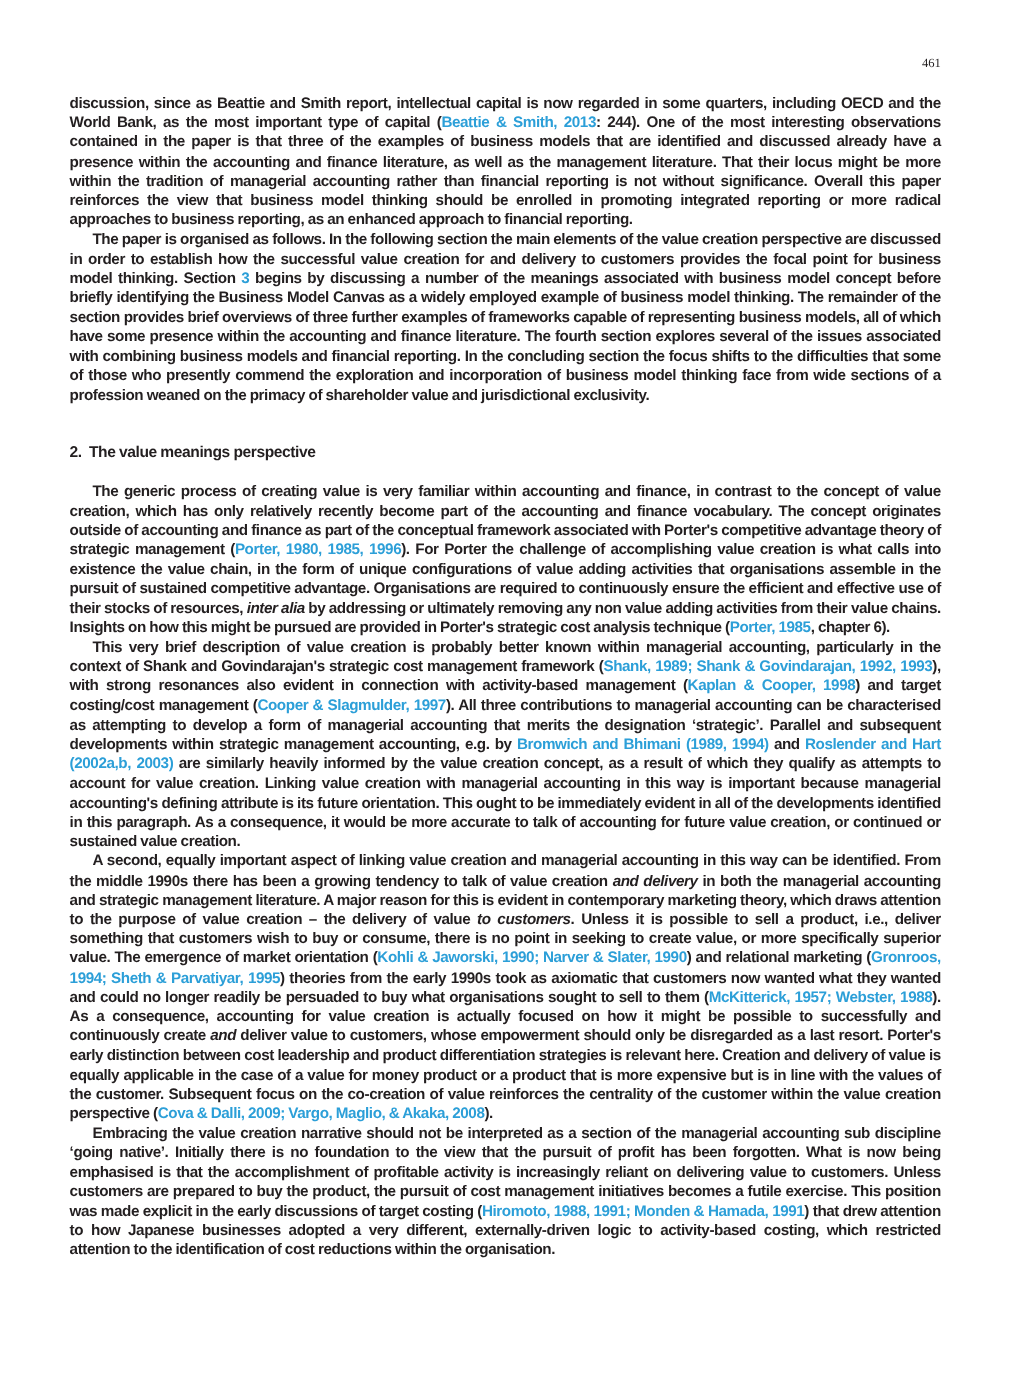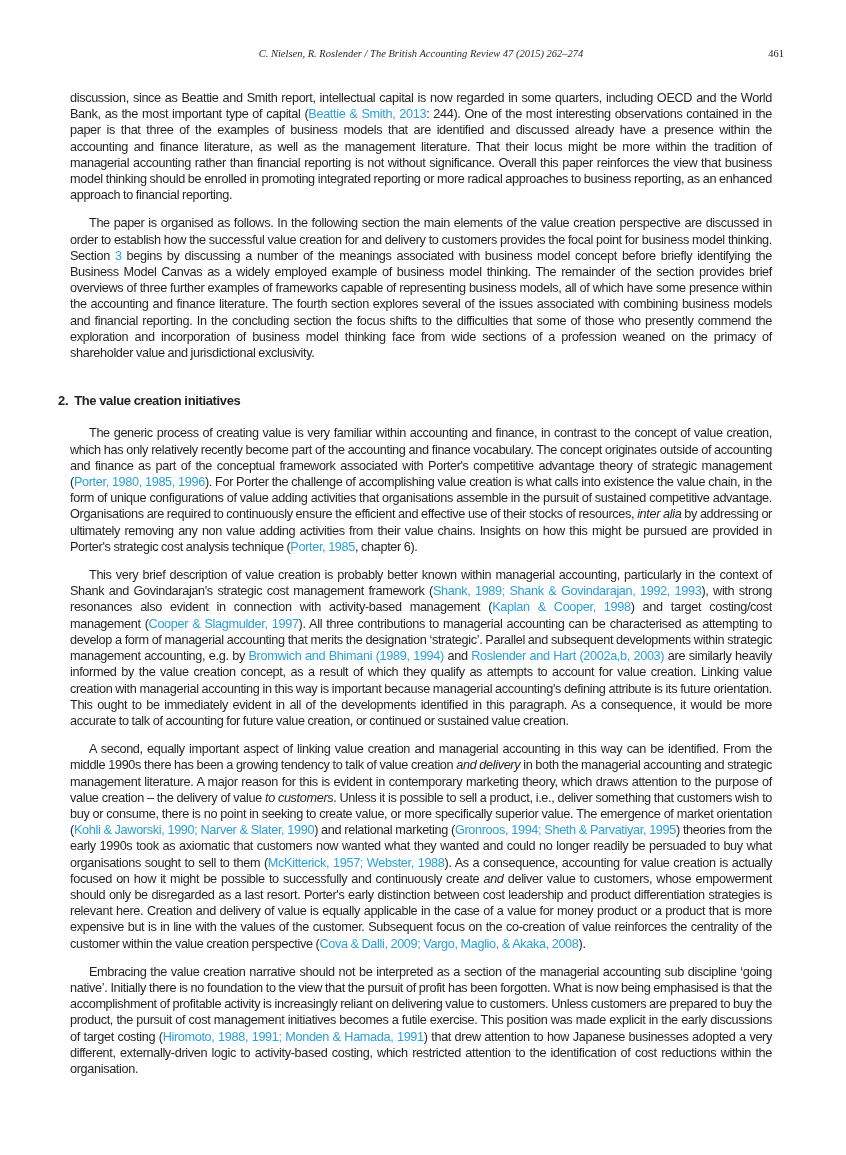--- a/index.html
+++ b/index.html
@@ -15,46 +15,45 @@
   }
   .running-head .title { position:absolute; left:0; right:0; text-align:center; }
   .running-head .pageno { position:absolute; right:0; font-style:normal; }
   .body-text {
     position:absolute; top:78px; left:0; width:726px;
     font-family: "Liberation Sans", "DejaVu Sans", sans-serif;
     font-stretch: condensed;
     font-size:12.7px; line-height:16.2px; text-align:justify;
     letter-spacing:-0.35px; word-spacing:-0.3px;
   }
-  p { margin:12px; }
+  p { margin:0;font-weight:bold; }
   p.indent { text-indent:19px; }
   a.ref { color:#2c9fd8; text-decoration:none; }
   .section-heading {
     font-weight:bold; font-size:13px; margin-top:32px; margin-bottom:16px;
   }
   .section-heading .num { margin-right:6px; }
   i { font-style:italic; }
 </style>
 </head>
 <body>
 
 <div class="page">
 
   <div class="running-head">
-    <span class="title">C. Nielsen, R. Roslender / The British Accounting Review 47 (2015) 262–274</span>
     <span class="pageno">461</span>
   </div>
 
   <div class="body-text">
 
     <p><span>discussion, since as Beattie and Smith report, intellectual capital is now regarded in some quarters, including OECD and the World Bank, as the most important type of capital (</span><a class="ref" href="#">Beattie &amp; Smith, 2013</a><span>: 244). One of the most interesting observations contained in the paper is that three of the examples of business models that are identified and discussed already have a presence within the accounting and finance literature, as well as the management literature. That their locus might be more within the tradition of managerial accounting rather than financial reporting is not without significance. Overall this paper reinforces the view that business model thinking should be enrolled in promoting integrated reporting or more radical approaches to business reporting, as an enhanced approach to financial reporting.</span></p>
 
     <p class="indent"><span>The paper is organised as follows. In the following section the main elements of the value creation perspective are discussed in order to establish how the successful value creation for and delivery to customers provides the focal point for business model thinking. Section </span><a class="ref" href="#">3</a><span> begins by discussing a number of the meanings associated with business model concept before briefly identifying the Business Model Canvas as a widely employed example of business model thinking. The remainder of the section provides brief overviews of three further examples of frameworks capable of representing business models, all of which have some presence within the accounting and finance literature. The fourth section explores several of the issues associated with combining business models and financial reporting. In the concluding section the focus shifts to the difficulties that some of those who presently commend the exploration and incorporation of business model thinking face from wide sections of a profession weaned on the primacy of shareholder value and jurisdictional exclusivity.</span></p>
 
-    <div class="section-heading"><span class="num">2.</span><span>The value creation initiatives</span></div>
+    <div class="section-heading"><span class="num">2.</span><span>The value meanings perspective</span></div>
 
     <p class="indent"><span>The generic process of creating value is very familiar within accounting and finance, in contrast to the concept of value creation, which has only relatively recently become part of the accounting and finance vocabulary. The concept originates outside of accounting and finance as part of the conceptual framework associated with Porter's competitive advantage theory of strategic management (</span><a class="ref" href="#">Porter, 1980, 1985, 1996</a><span>). For Porter the challenge of accomplishing value creation is what calls into existence the value chain, in the form of unique configurations of value adding activities that organisations assemble in the pursuit of sustained competitive advantage. Organisations are required to continuously ensure the efficient and effective use of their stocks of resources, </span><i>inter alia</i><span> by addressing or ultimately removing any non value adding activities from their value chains. Insights on how this might be pursued are provided in Porter's strategic cost analysis technique (</span><a class="ref" href="#">Porter, 1985</a><span>, chapter 6).</span></p>
 
     <p class="indent"><span>This very brief description of value creation is probably better known within managerial accounting, particularly in the context of Shank and Govindarajan's strategic cost management framework (</span><a class="ref" href="#">Shank, 1989; Shank &amp; Govindarajan, 1992, 1993</a><span>), with strong resonances also evident in connection with activity-based management (</span><a class="ref" href="#">Kaplan &amp; Cooper, 1998</a><span>) and target costing/cost management (</span><a class="ref" href="#">Cooper &amp; Slagmulder, 1997</a><span>). All three contributions to managerial accounting can be characterised as attempting to develop a form of managerial accounting that merits the designation ‘strategic’. Parallel and subsequent developments within strategic management accounting, e.g. by </span><a class="ref" href="#">Bromwich and Bhimani (1989, 1994)</a><span> and </span><a class="ref" href="#">Roslender and Hart (2002a,b, 2003)</a><span> are similarly heavily informed by the value creation concept, as a result of which they qualify as attempts to account for value creation. Linking value creation with managerial accounting in this way is important because managerial accounting's defining attribute is its future orientation. This ought to be immediately evident in all of the developments identified in this paragraph. As a consequence, it would be more accurate to talk of accounting for future value creation, or continued or sustained value creation.</span></p>
 
     <p class="indent"><span>A second, equally important aspect of linking value creation and managerial accounting in this way can be identified. From the middle 1990s there has been a growing tendency to talk of value creation </span><i>and delivery</i><span> in both the managerial accounting and strategic management literature. A major reason for this is evident in contemporary marketing theory, which draws attention to the purpose of value creation – the delivery of value </span><i>to customers</i><span>. Unless it is possible to sell a product, i.e., deliver something that customers wish to buy or consume, there is no point in seeking to create value, or more specifically superior value. The emergence of market orientation (</span><a class="ref" href="#">Kohli &amp; Jaworski, 1990; Narver &amp; Slater, 1990</a><span>) and relational marketing (</span><a class="ref" href="#">Gronroos, 1994; Sheth &amp; Parvatiyar, 1995</a><span>) theories from the early 1990s took as axiomatic that customers now wanted what they wanted and could no longer readily be persuaded to buy what organisations sought to sell to them (</span><a class="ref" href="#">McKitterick, 1957; Webster, 1988</a><span>). As a consequence, accounting for value creation is actually focused on how it might be possible to successfully and continuously create </span><i>and</i><span> deliver value to customers, whose empowerment should only be disregarded as a last resort. Porter's early distinction between cost leadership and product differentiation strategies is relevant here. Creation and delivery of value is equally applicable in the case of a value for money product or a product that is more expensive but is in line with the values of the customer. Subsequent focus on the co-creation of value reinforces the centrality of the customer within the value creation perspective (</span><a class="ref" href="#">Cova &amp; Dalli, 2009; Vargo, Maglio, &amp; Akaka, 2008</a><span>).</span></p>
 
     <p class="indent"><span>Embracing the value creation narrative should not be interpreted as a section of the managerial accounting sub discipline ‘going native’. Initially there is no foundation to the view that the pursuit of profit has been forgotten. What is now being emphasised is that the accomplishment of profitable activity is increasingly reliant on delivering value to customers. Unless customers are prepared to buy the product, the pursuit of cost management initiatives becomes a futile exercise. This position was made explicit in the early discussions of target costing (</span><a class="ref" href="#">Hiromoto, 1988, 1991; Monden &amp; Hamada, 1991</a><span>) that drew attention to how Japanese businesses adopted a very different, externally-driven logic to activity-based costing, which restricted attention to the identification of cost reductions within the organisation.</span></p>
 
   </div>

